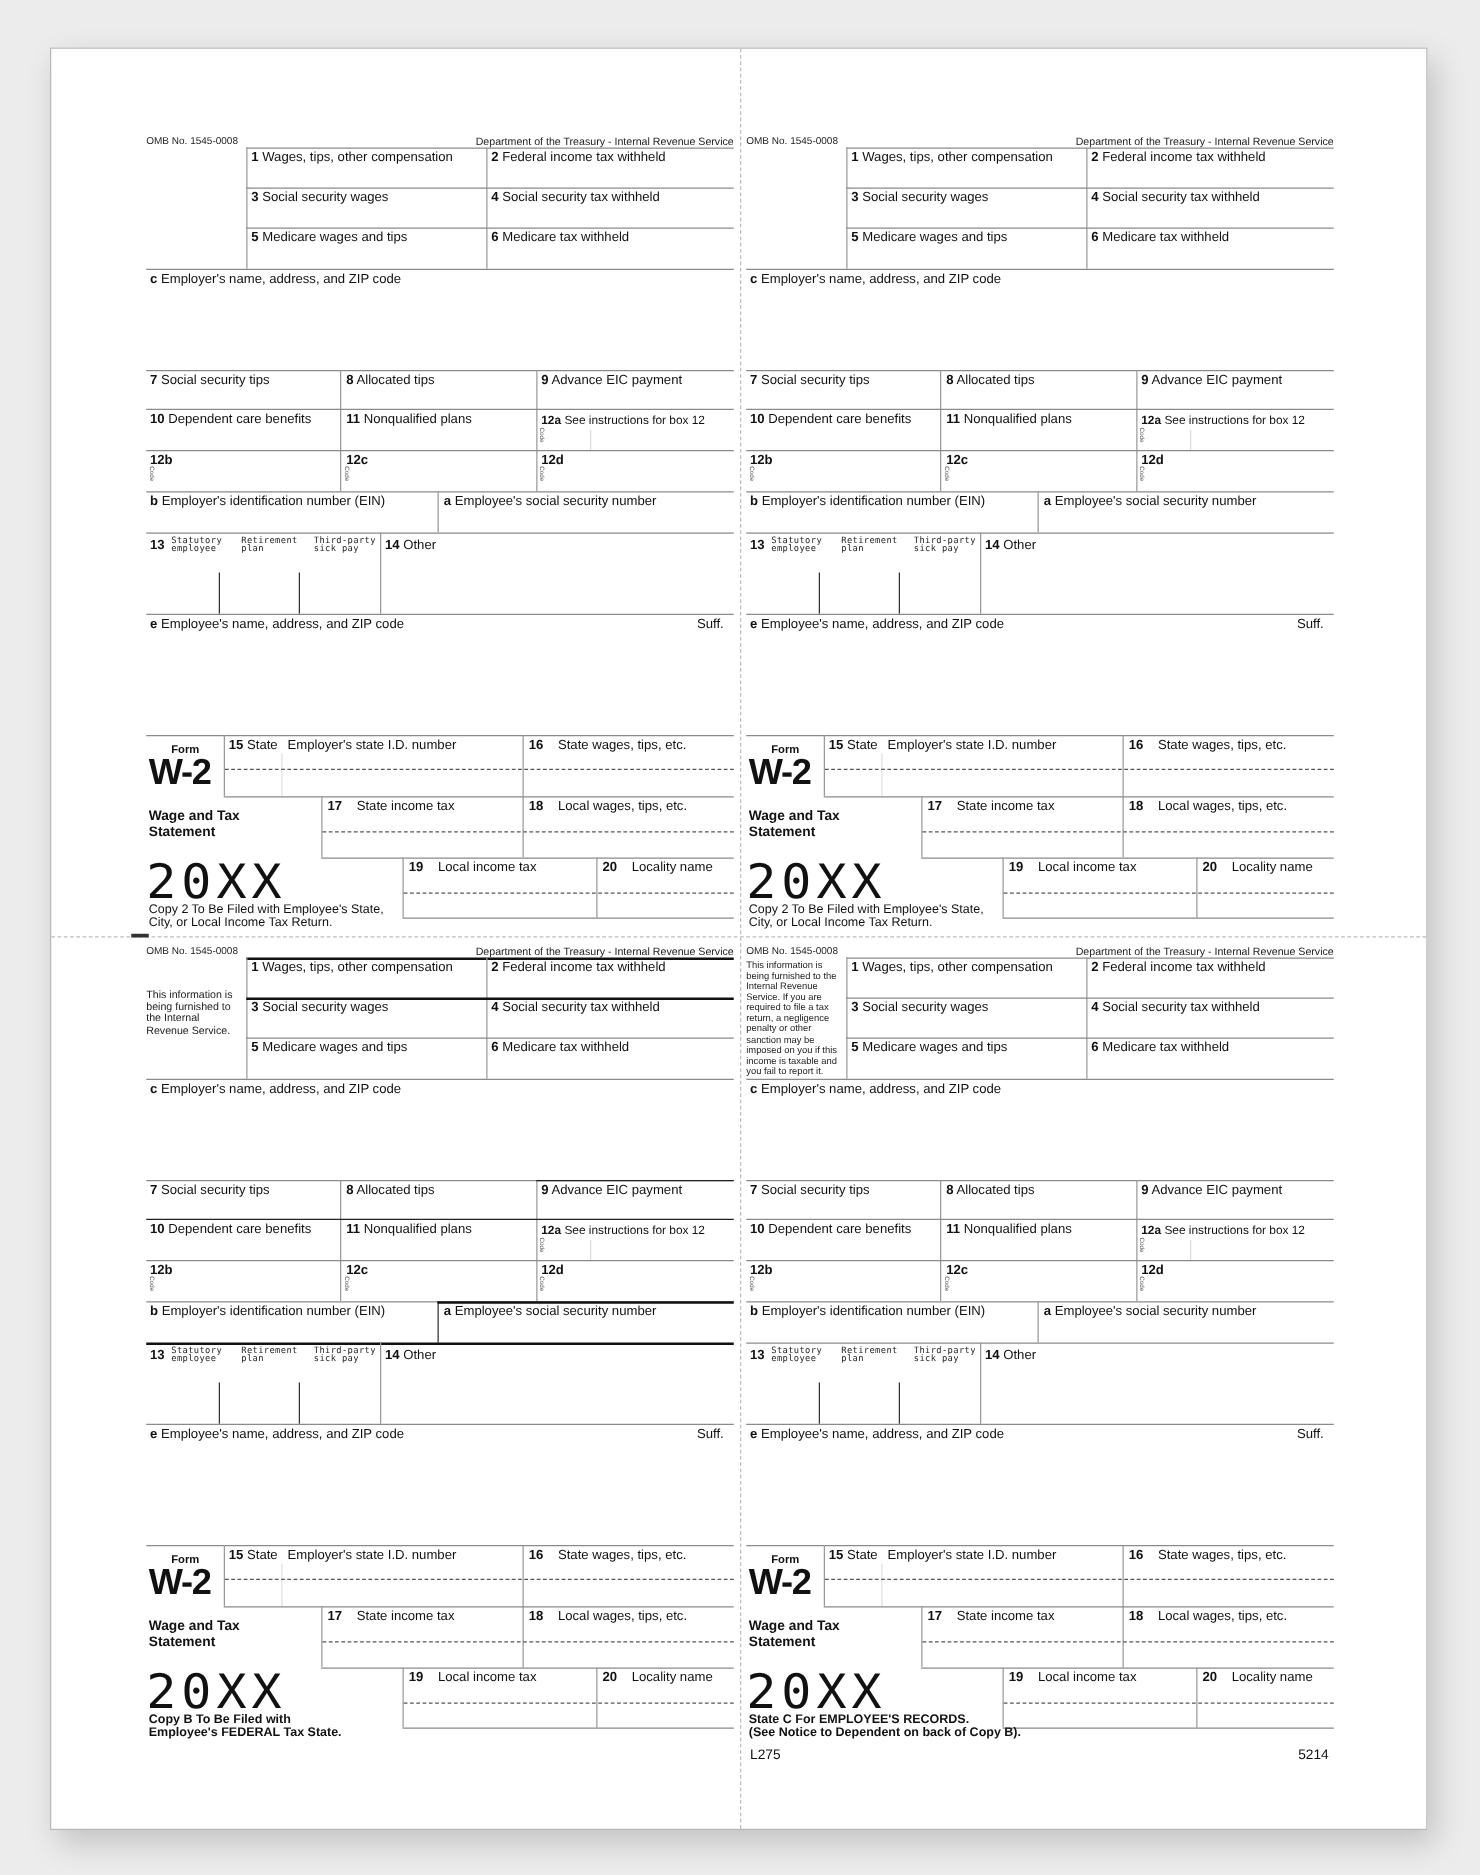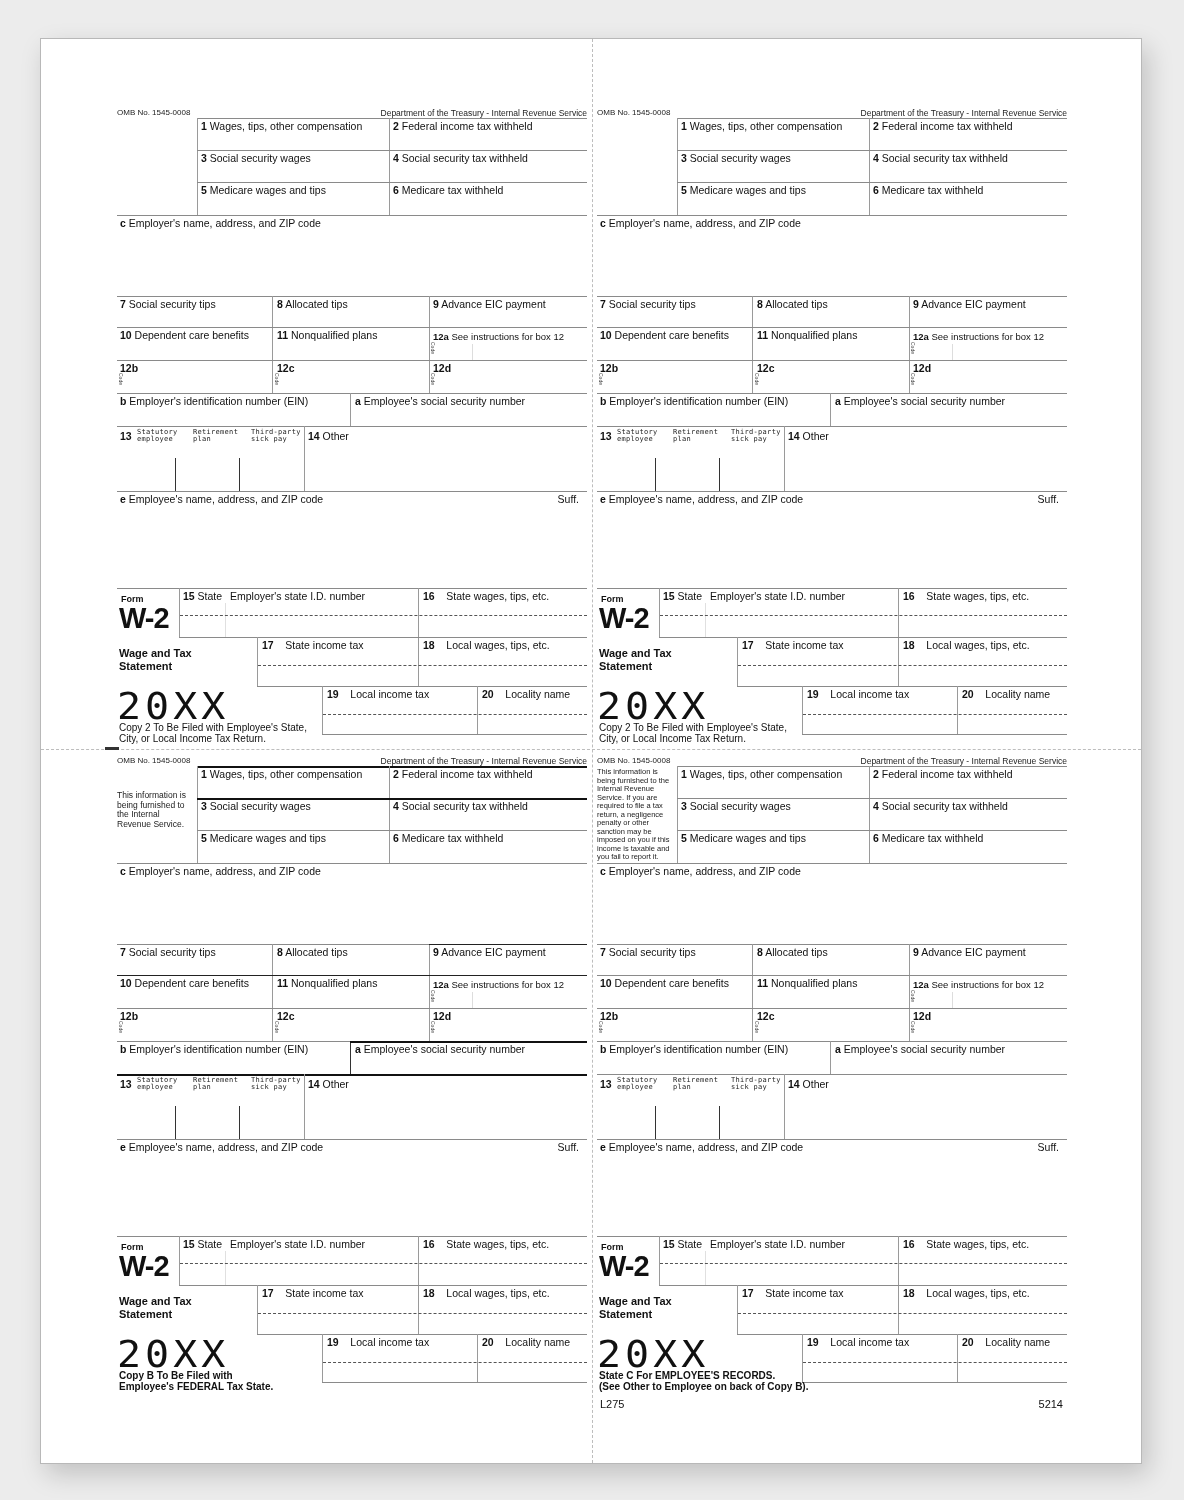--- a/index.html
+++ b/index.html
@@ -16,21 +16,21 @@
   .hl.bold { border-top:2px solid #111; }
   .vl { position:absolute; width:0; border-left:1px solid #9a9a9a; }
   .vl.dark { border-left:1px solid #333; }
   .dash { position:absolute; height:0; border-top:1px dashed #555; }
   .lbl { position:absolute; font-size:10.5px; white-space:nowrap; line-height:12px; }
   .lbl b { font-weight:bold; }
   .small { position:absolute; font-size:8px; white-space:nowrap; color:#222; }
   .tiny { position:absolute; font-size:7px; line-height:7px; color:#222; font-family:"DejaVu Sans Mono", monospace; letter-spacing:0.3px; }
   .note { position:absolute; font-size:8px; line-height:9.5px; color:#222; }
   .code { position:absolute; font-size:5px; writing-mode:vertical-rl; color:#444; }
-  .formword { position:absolute; font-size:9px; font-weight:bold; }
+  .formword { position:absolute; font-size:9px; font-weight:bold;margin-left:16px; }
   .w2 { position:absolute; font-size:29px; font-weight:bold; letter-spacing:-1px; font-family:"Liberation Sans", sans-serif; }
   .wts { position:absolute; font-size:11px; font-weight:bold; line-height:13px; }
   .year { position:absolute; font-size:40px; font-family:"DejaVu Sans Mono", monospace; letter-spacing:4px; line-height:40px; font-weight:normal; transform:scaleY(0.95); }
   .copy { position:absolute; font-size:10px; line-height:10.5px; }
   .copy.boldc { font-weight:bold; }
 </style>
 </head>
 <body>
 
 <div class="sheet">
@@ -468,18 +468,18 @@
 
     <div class="vl" style="left:205px;top:578px;height:48px;"></div>
     <div class="lbl" style="left:210px;top:580px;"><b>19</b>&nbsp;&nbsp;&nbsp; <span>Local income tax</span></div>
     <div class="vl" style="left:360px;top:578px;height:48px;"></div>
     <div class="lbl" style="left:365px;top:580px;"><b>20</b>&nbsp;&nbsp;&nbsp; <span>Locality name</span></div>
     <div class="dash" style="left:206px;width:264px;top:606px;"></div>
     <div class="hl" style="left:205px;width:265px;top:626px;"></div>
 
     <div class="copy boldc" style="left:2px;top:615px;">
         <div class="c0">State C For EMPLOYEE'S RECORDS.</div>
-        <div class="c1">(See Other to Employee on back of Copy B).</div>
+        <div class="c1">(See Notice to Dependent on back of Copy B).</div>
       </div>
   <div class="lbl" style="left: 3px; top: 642px; font-size: 11px;">L275</div>
       <div class="lbl" style="right: 4px; top: 642px; font-size: 11px;">5214</div>
     </div>
   </div>
 
 </body></html>

